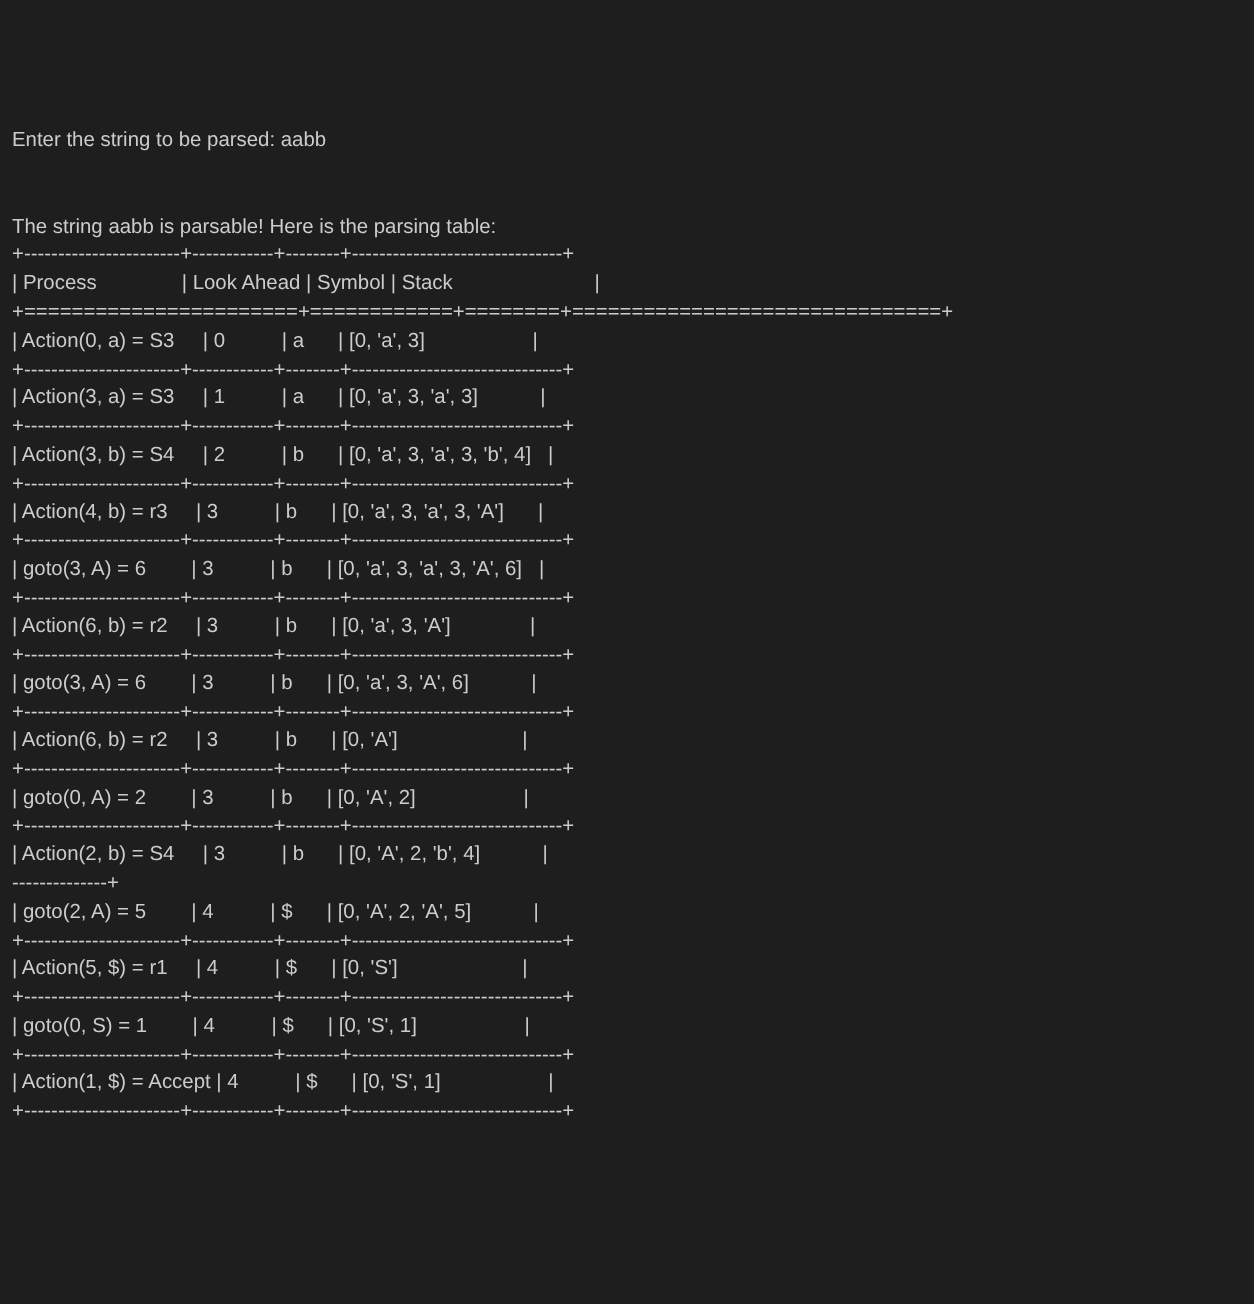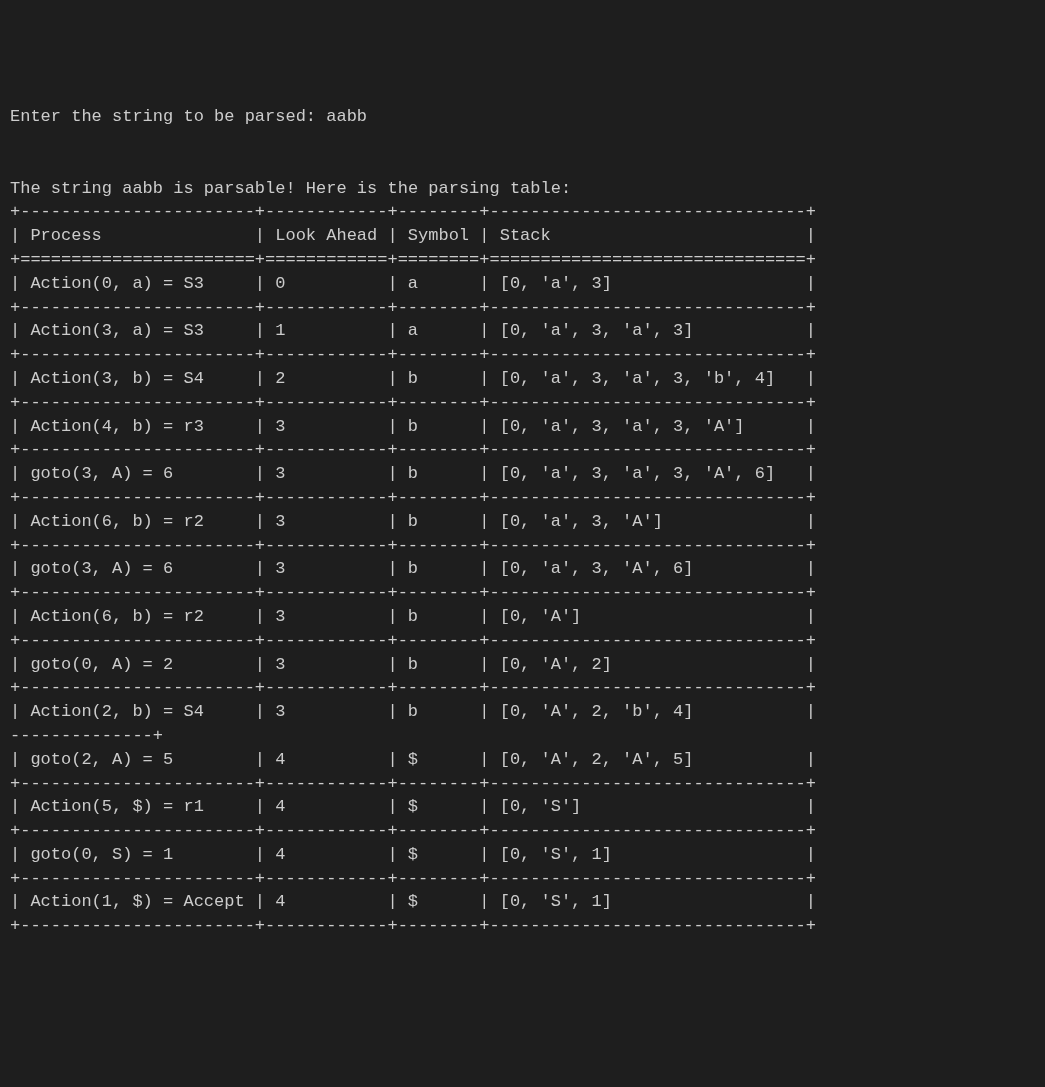--- a/index.html
+++ b/index.html
@@ -7,21 +7,21 @@
       padding: 10px;
       background-color: #1e1e1e;
       color: #cccccc;
       font-family: 'Consolas', 'Courier New', monospace;
       font-size: 17px;
       line-height: 1.4;
       white-space: pre;
     }
     pre {
       margin: 0;
-      font-family: Liberation Mono, monospace;
+      font-family: Liberation Sans, sans-serif;
     }
   </style>
 </head>
 <body>
 
 
 
 <pre><span>Enter the string to be parsed: </span><span>aabb</span>
 
 

